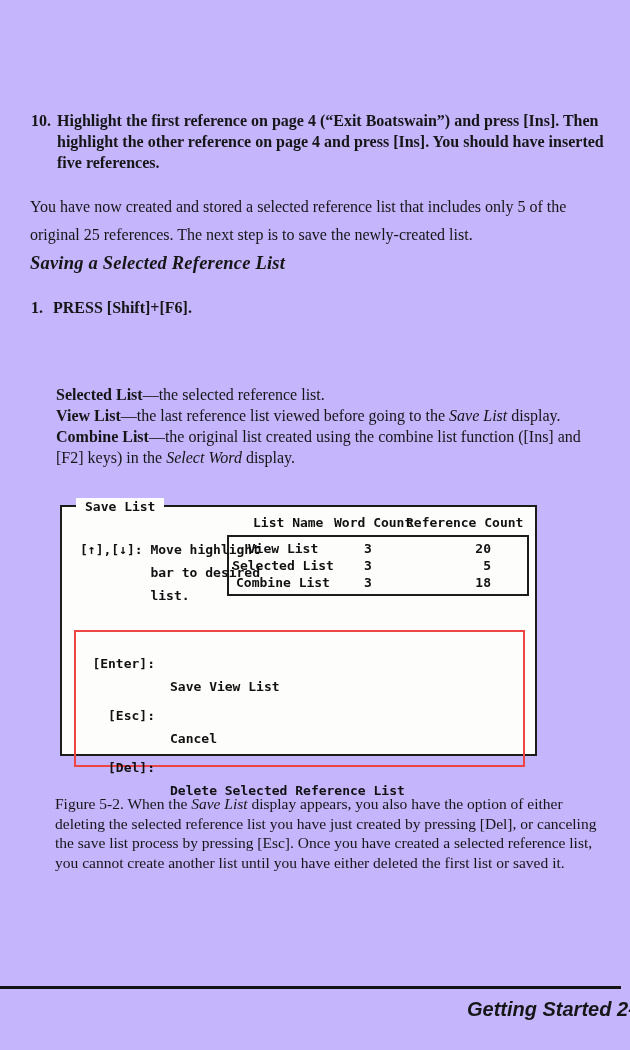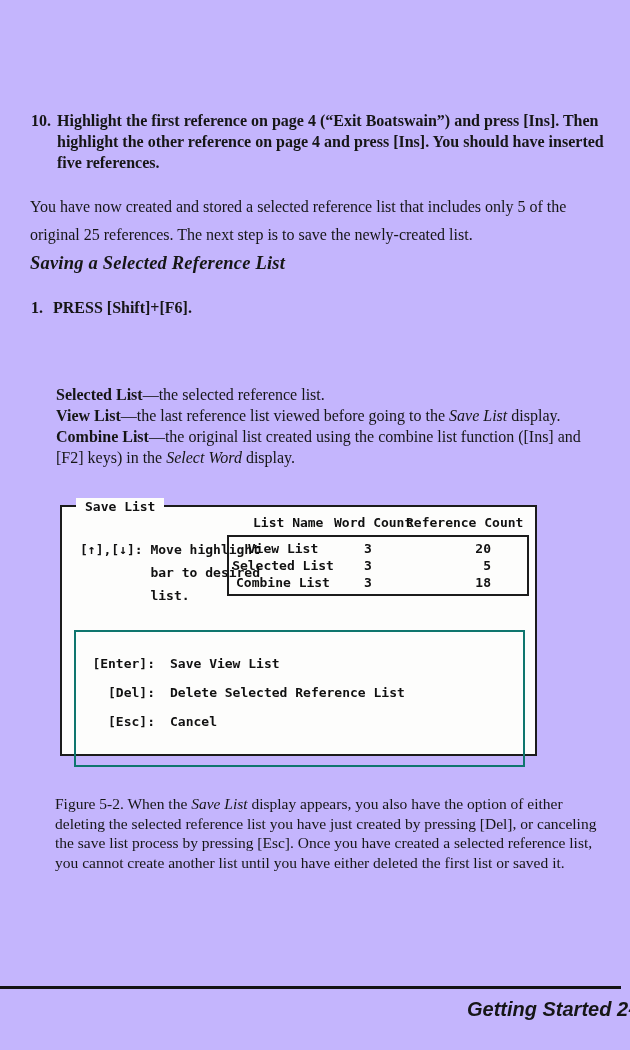--- a/index.html
+++ b/index.html
@@ -26,24 +26,24 @@
         font-size:13px;line-height:17px;}
   .dos-help{position:absolute;left:14px;top:27px;margin:4px;line-height:23px;white-space:pre;}
   .dos-header{position:absolute;top:8px;line-height:15px;white-space:pre;}
   .dos-table{position:absolute;left:165px;top:28px;width:298px;height:54px;
         border:2px solid #1c1c1c;padding-top:3px;}
   .dos-row{display:flex;line-height:17px;}
   .dos-row .c-name{flex:0 0 108px;text-align:center;}
   .dos-row .c-wc{flex:0 0 62px;text-align:center;}
   .dos-row .c-rc{flex:0 0 92px;text-align:right;}
   .dos-cmds{position:absolute;left:12px;top:123px;width:447px;height:116px;
-        border:2px solid #0f766e;padding-top:17px;}
+        border:2px solid #ef4444;padding-top:17px;}
   .cmd-line{display:flex;line-height:29px;padding-left:16px;}
   .cmd-line .key{flex:0 0 63px;text-align:right;white-space:pre;}
-  .cmd-line .act{margin-left:15px;white-space:pre;}
+  .cmd-line .act{margin-left:15px;white-space:pre;margin-top:23px;}
 
   .caption{font-size:15.5px;line-height:19.5px;}
 
   .footer-rule{background:#141414;}
   .footer-text{font-family:"Liberation Sans",sans-serif;font-weight:bold;font-style:italic;
         font-size:20px;text-align:right;padding-left:36px;}
 </style>
 </head>
 <body>
 
@@ -98,26 +98,26 @@
         <span class="c-rc">18</span>
       </div>
     </div>
 
     <div class="dos-cmds">
       <div class="cmd-line">
         <span class="key">[Enter]:</span>
         <span class="act">Save View List</span>
       </div>
       <div class="cmd-line">
+        <span class="key">[Esc]:</span>
+        <span class="act">Cancel</span>
+      </div>
+      <div class="cmd-line">
         <span class="key">[Del]:</span>
         <span class="act">Delete Selected Reference List</span>
-      </div>
-      <div class="cmd-line">
-        <span class="key">[Esc]:</span>
-        <span class="act">Cancel</span>
       </div>
     </div>
   </div>
 
   <div class="abs caption" style="left:55px;top:794px;width:552px;"><span>Figure 5-2.  When the </span><span class="serif-it">Save List</span><span> display appears, you also have the option of either deleting the selected reference list you have just created by pressing [Del], or canceling the save list process by pressing [Esc].  Once you have created a selected reference list, you cannot create another list until you have either deleted the first list or saved it.</span></div>
 
   <div class="abs footer-rule" style="left:0;top:986px;width:621px;height:3px;"></div>
   <div class="abs footer-text" style="left:0;top:998px;width:621px;">Getting Started  2-43</div>
 
 </div>

